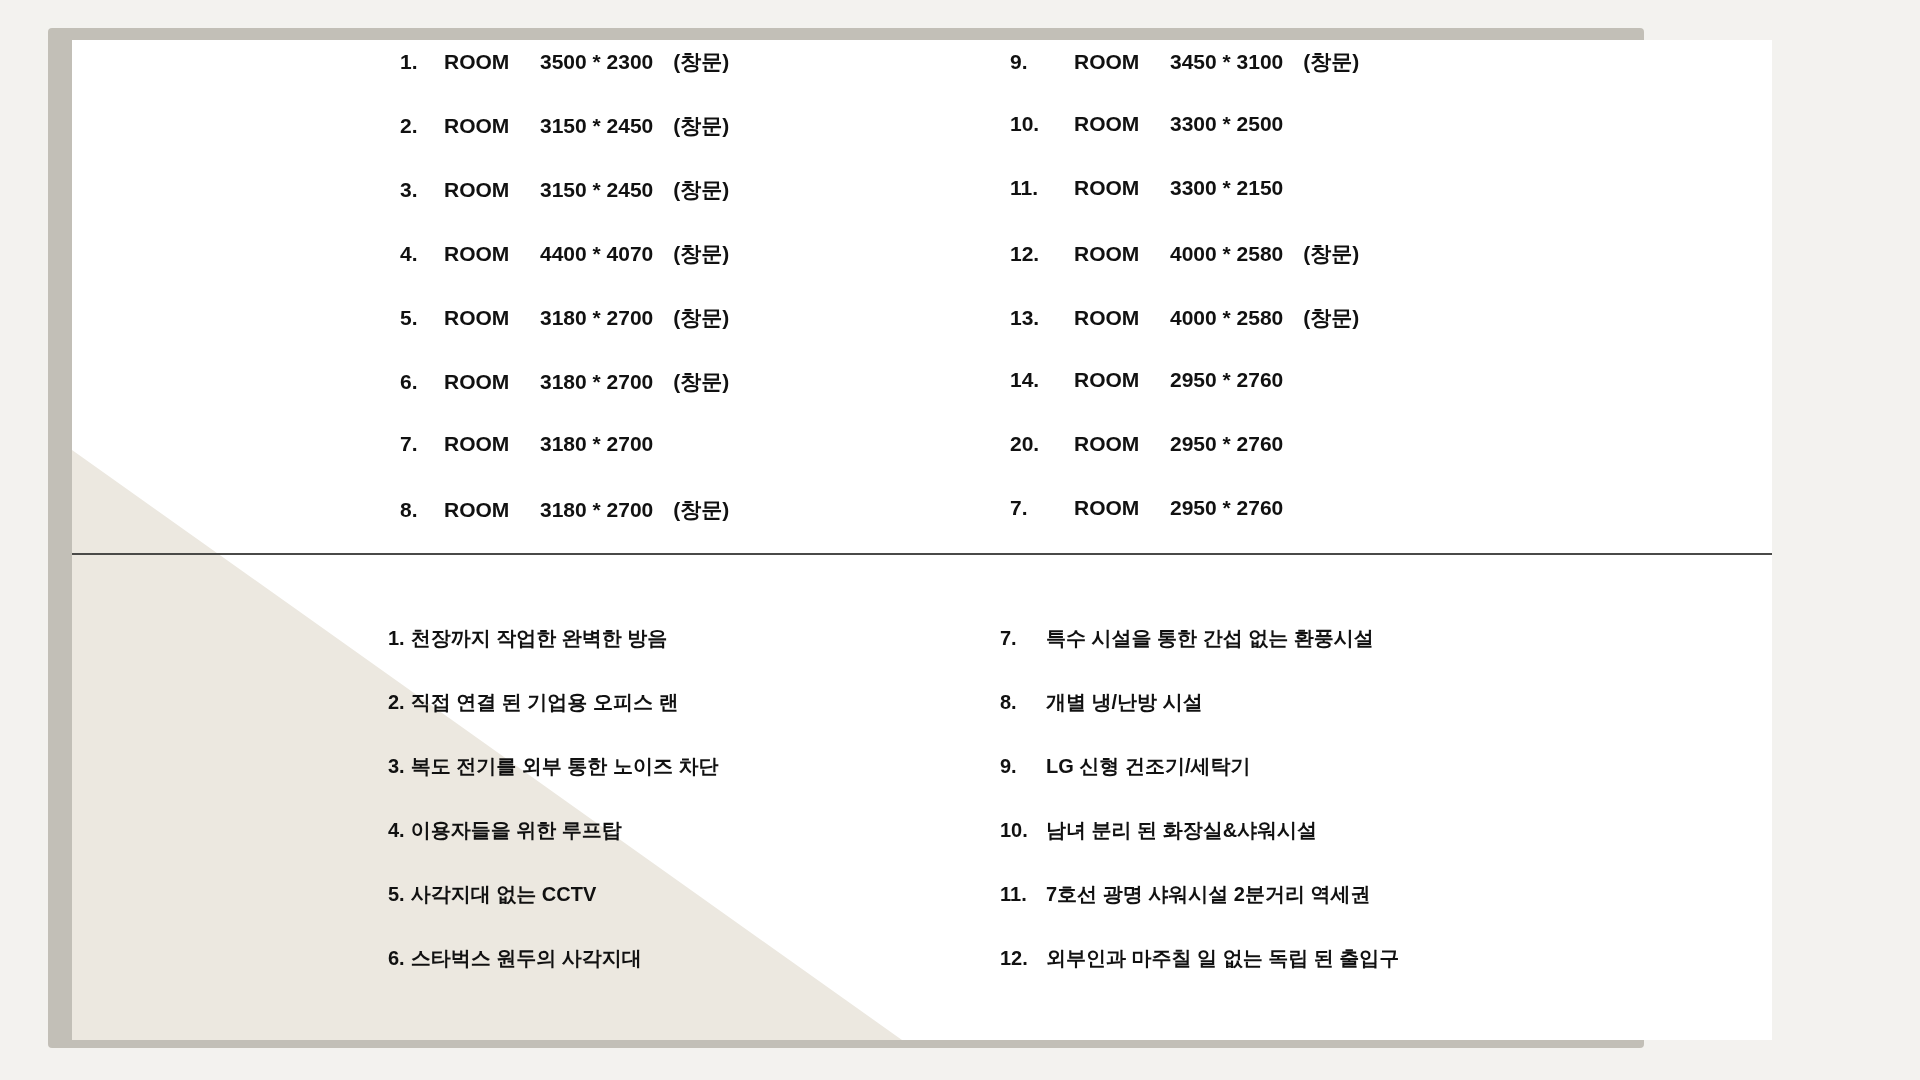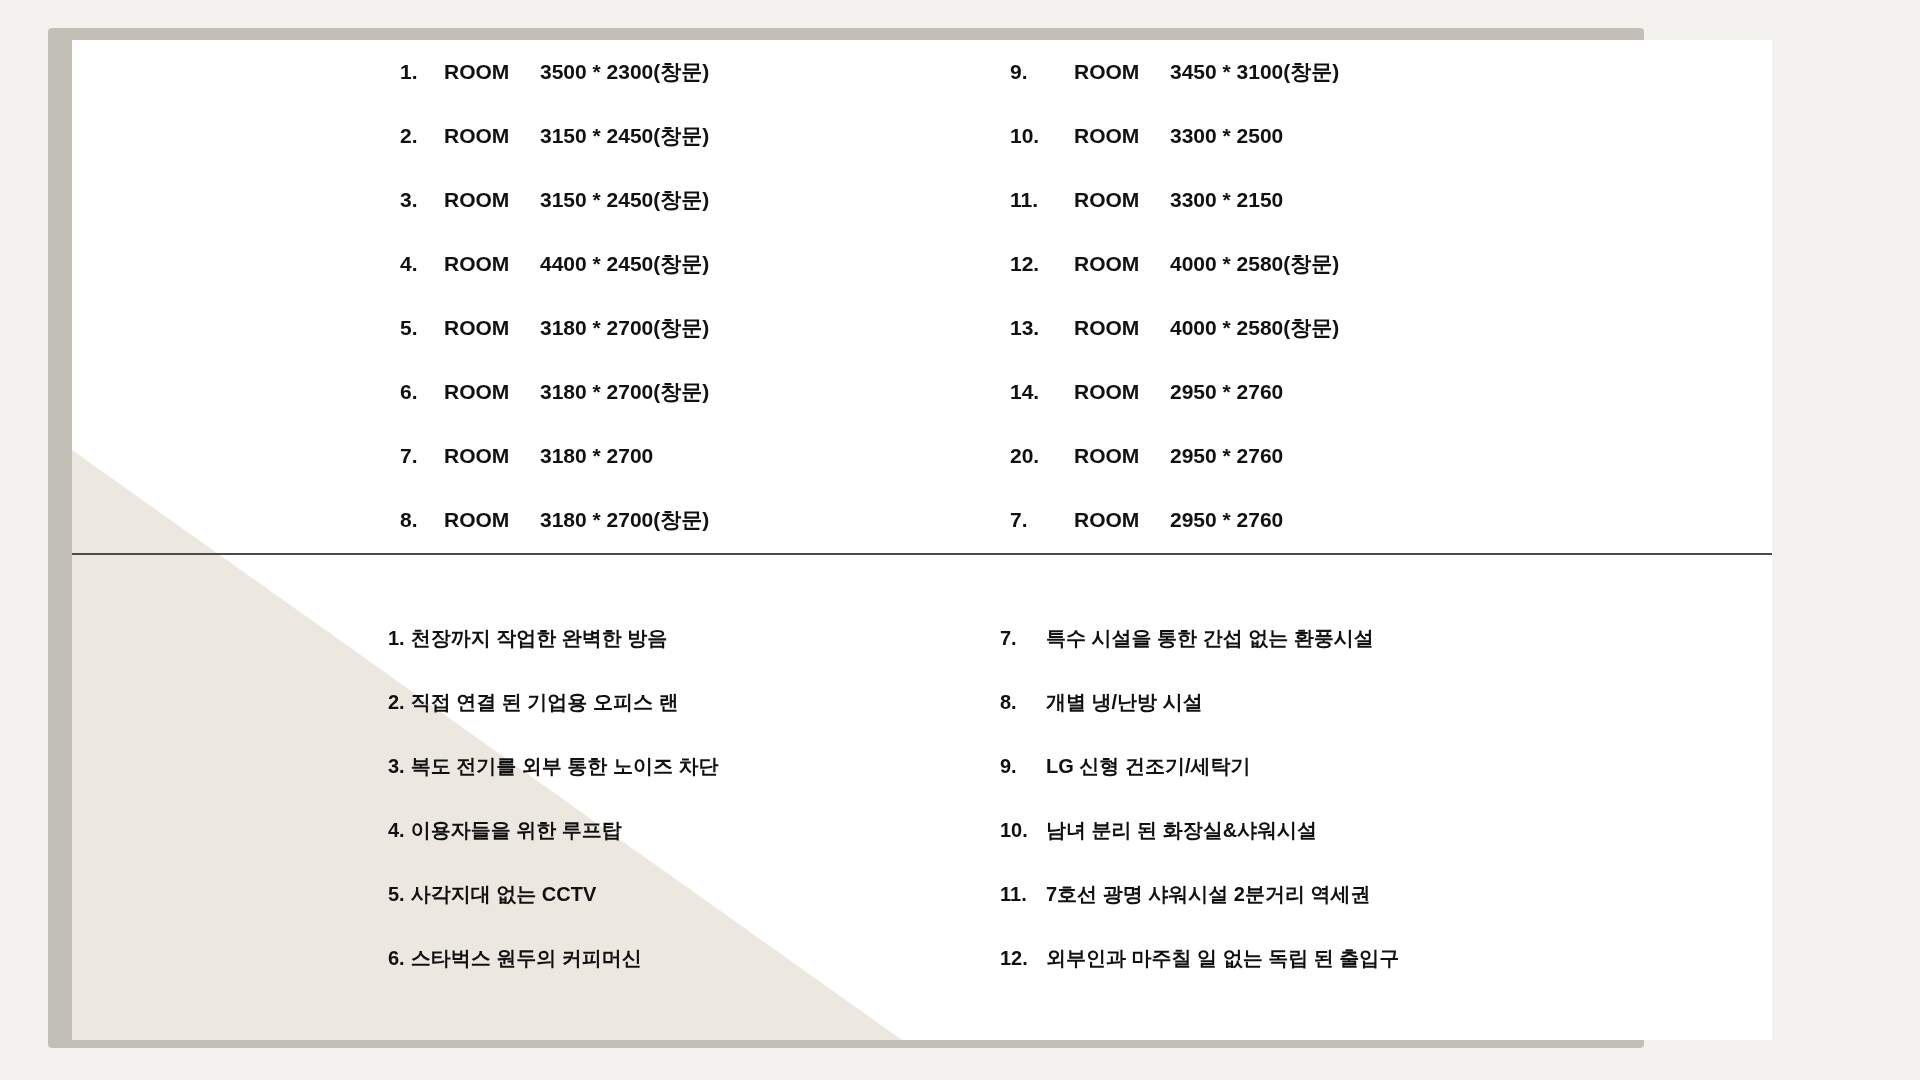--- a/index.html
+++ b/index.html
@@ -90,25 +90,24 @@
     flex: none;
   }
   .rooms-col.right .room-num { width: 64px; }
   .room-label {
     font-weight: bold;
     width: 96px;
     flex: none;
   }
   .room-size {
     font-weight: bold;
-    margin-top: 12px;
   }
   .room-note {
     font-weight: bold;
-    margin-left: 0;
+    margin-left: 20px;
   }
 
   
   .features {
     position: absolute;
     top: 625px;
     left: 0;
     width: 1920px;
     height: 380px;
   }
@@ -162,21 +161,21 @@
       </div>
       <div class="room-row">
         <span class="room-num">3.</span>
         <span class="room-label">ROOM</span>
         <span class="room-size">3150 * 2450</span>
         <span class="room-note">(창문)</span>
       </div>
       <div class="room-row">
         <span class="room-num">4.</span>
         <span class="room-label">ROOM</span>
-        <span class="room-size">4400 * 2450</span>
+        <span class="room-size">4400 * 4070</span>
         <span class="room-note">(창문)</span>
       </div>
       <div class="room-row">
         <span class="room-num">5.</span>
         <span class="room-label">ROOM</span>
         <span class="room-size">3180 * 2700</span>
         <span class="room-note">(창문)</span>
       </div>
       <div class="room-row">
         <span class="room-num">6.</span>
@@ -269,21 +268,21 @@
       <div class="feature-row">
         <span class="feature-num">4.</span>
         <span class="feature-text">이용자들을 위한 루프탑</span>
       </div>
       <div class="feature-row">
         <span class="feature-num">5.</span>
         <span class="feature-text">사각지대 없는 CCTV</span>
       </div>
       <div class="feature-row">
         <span class="feature-num">6.</span>
-        <span class="feature-text">스타벅스 원두의 커피머신</span>
+        <span class="feature-text">스타벅스 원두의 사각지대</span>
       </div>
     </div>
 
     <div class="features-col right">
       <div class="feature-row">
         <span class="feature-num">7.</span>
         <span class="feature-text">특수 시설을 통한 간섭 없는 환풍시설</span>
       </div>
       <div class="feature-row">
         <span class="feature-num">8.</span>

